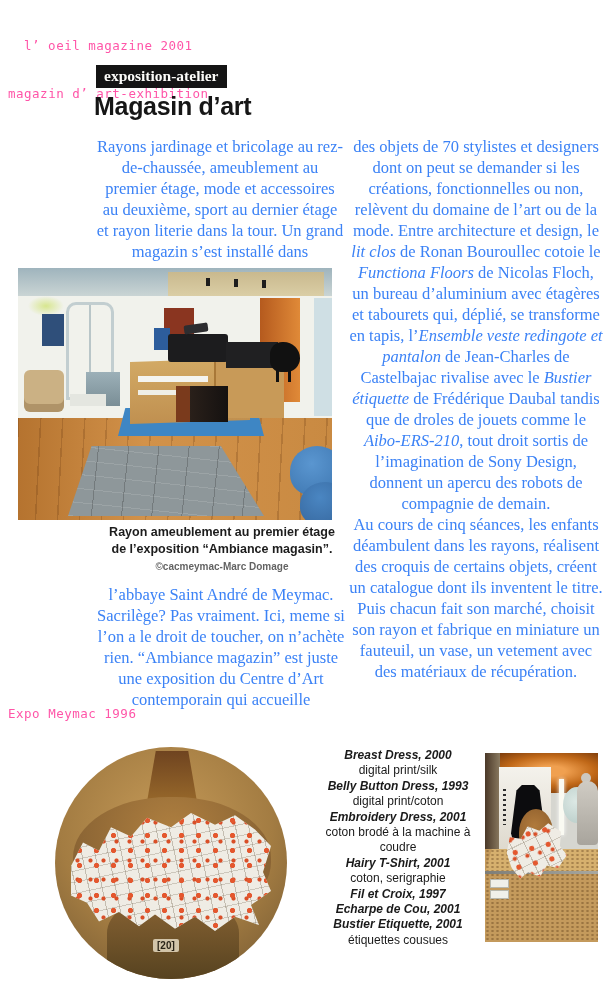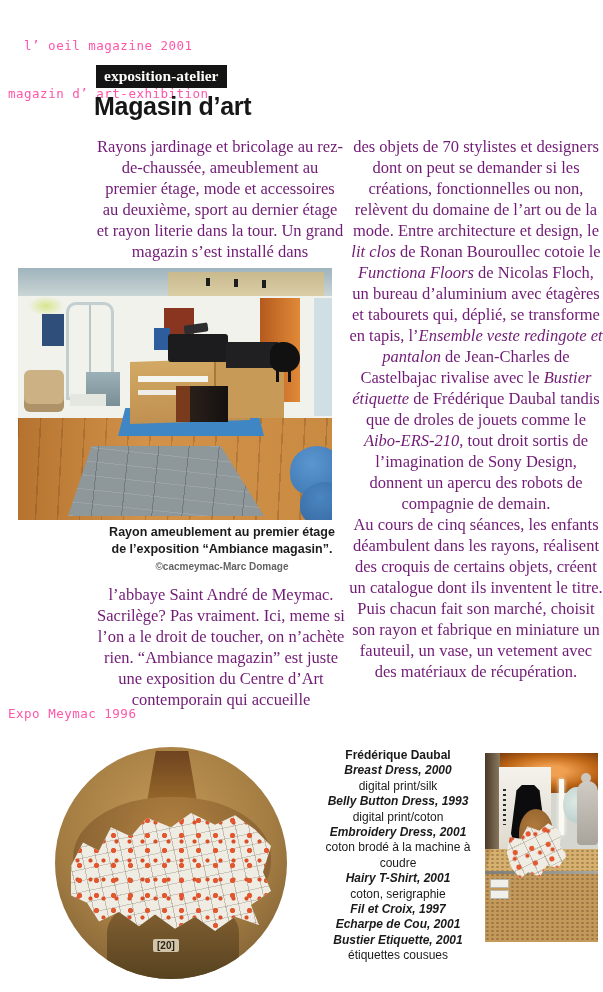--- a/index.html
+++ b/index.html
@@ -2,21 +2,21 @@
 <html><head>
 <meta charset="utf-8">
 <style>
   html,body{margin:0;padding:0;background:#ffffff;}
   #page{position:relative;width:603px;height:992px;background:#ffffff;overflow:hidden;}
   .abs{position:absolute;text-align:center;}
   .shape{position:absolute;}
   .mono-pink{font-family:"DejaVu Sans Mono",monospace;font-size:12.5px;line-height:16px;color:#ff55a8;letter-spacing:.5px;white-space:pre;}
   .badge{background:#141414;color:#fbfbf8;font-family:"Liberation Serif","DejaVu Serif",serif;font-weight:bold;font-size:15.5px;padding:2px 8px 3px;display:inline-block;}
   .title{font-family:"Liberation Sans","DejaVu Sans",sans-serif;font-weight:bold;font-size:25px;letter-spacing:-.3px;color:#161616;}
-  .serif-col{font-family:"Liberation Serif","DejaVu Serif",serif;font-size:16.5px;line-height:21px;color:#701a75;}
+  .serif-col{font-family:"Liberation Serif","DejaVu Serif",serif;font-size:16.5px;line-height:21px;color:#3b82f6;}
   .serif-col i{}
   .caption-bold{font-family:"Liberation Sans","DejaVu Sans",sans-serif;font-weight:bold;font-size:12.5px;line-height:16.5px;color:#1c1c1c;}
   .caption-credit{font-family:"Liberation Sans","DejaVu Sans",sans-serif;font-size:10px;color:#2e2e2e;margin-top:4px;font-weight:bold;opacity:.75;}
   .works{font-family:"Liberation Sans","DejaVu Sans",sans-serif;font-size:12px;line-height:15.4px;color:#1a1a1a;}
   .work-artist{font-weight:bold;}
   .work-title{font-weight:bold;font-style:italic;}
   .photo{position:absolute;overflow:hidden;}
   .tagpattern{
     background-color:#efece4;
     background-image:
@@ -94,21 +94,20 @@
 
   <div class="photo" style="left:55px;top:747px;width:232px;height:232px;border-radius:50%;background:radial-gradient(circle at 48% 35%,#c59a58,#a37c42 55%,#6f5530 100%);">
     <div class="shape" style="left:88px;top:4px;width:58px;height:74px;background:linear-gradient(180deg,#6f4420,#a9782f);clip-path:polygon(22% 0,78% 0,100% 100%,0 100%);"></div>
     <div class="shape" style="left:18px;top:50px;width:198px;height:126px;background:radial-gradient(circle at 50% 30%,#b08040,#8a6434 75%);border-radius:48%;"></div>
     <div class="shape" style="left:52px;top:150px;width:132px;height:86px;background:linear-gradient(180deg,#8a6434,#54411f);border-radius:42% 42% 20% 20%;"></div>
     <div class="shape tagpattern" style="left:16px;top:66px;width:200px;height:118px;clip-path:polygon(0% 45%,6% 25%,14% 32%,20% 12%,30% 20%,38% 4%,50% 12%,60% 0%,72% 10%,82% 2%,92% 14%,100% 28%,96% 50%,100% 66%,90% 78%,94% 95%,82% 88%,72% 100%,62% 88%,52% 98%,42% 86%,34% 96%,24% 84%,14% 92%,8% 76%,0% 70%);"></div>
     <div class="shape" style="left:98px;top:192px;padding:1px 4px;background:rgba(228,216,192,.85);color:#2a2418;font:bold 10px 'Liberation Sans',sans-serif;border-radius:2px;">[20]</div>
   </div>
 
   <div class="abs works" style="left:318px;top:748px;width:160px;">
-    <div class="work-artist">Frédérique Daubal</div>
     <div class="work-title">Breast Dress, 2000</div>
     <div class="work-medium">digital print/silk</div>
     <div class="work-title">Belly Button Dress, 1993</div>
     <div class="work-medium">digital print/coton</div>
     <div class="work-title">Embroidery Dress, 2001</div>
     <div class="work-medium">coton brodé à la machine à coudre</div>
     <div class="work-title">Hairy T-Shirt, 2001</div>
     <div class="work-medium">coton, serigraphie</div>
     <div class="work-title">Fil et Croix, 1997</div>
     <div class="work-title">Echarpe de Cou, 2001</div>

